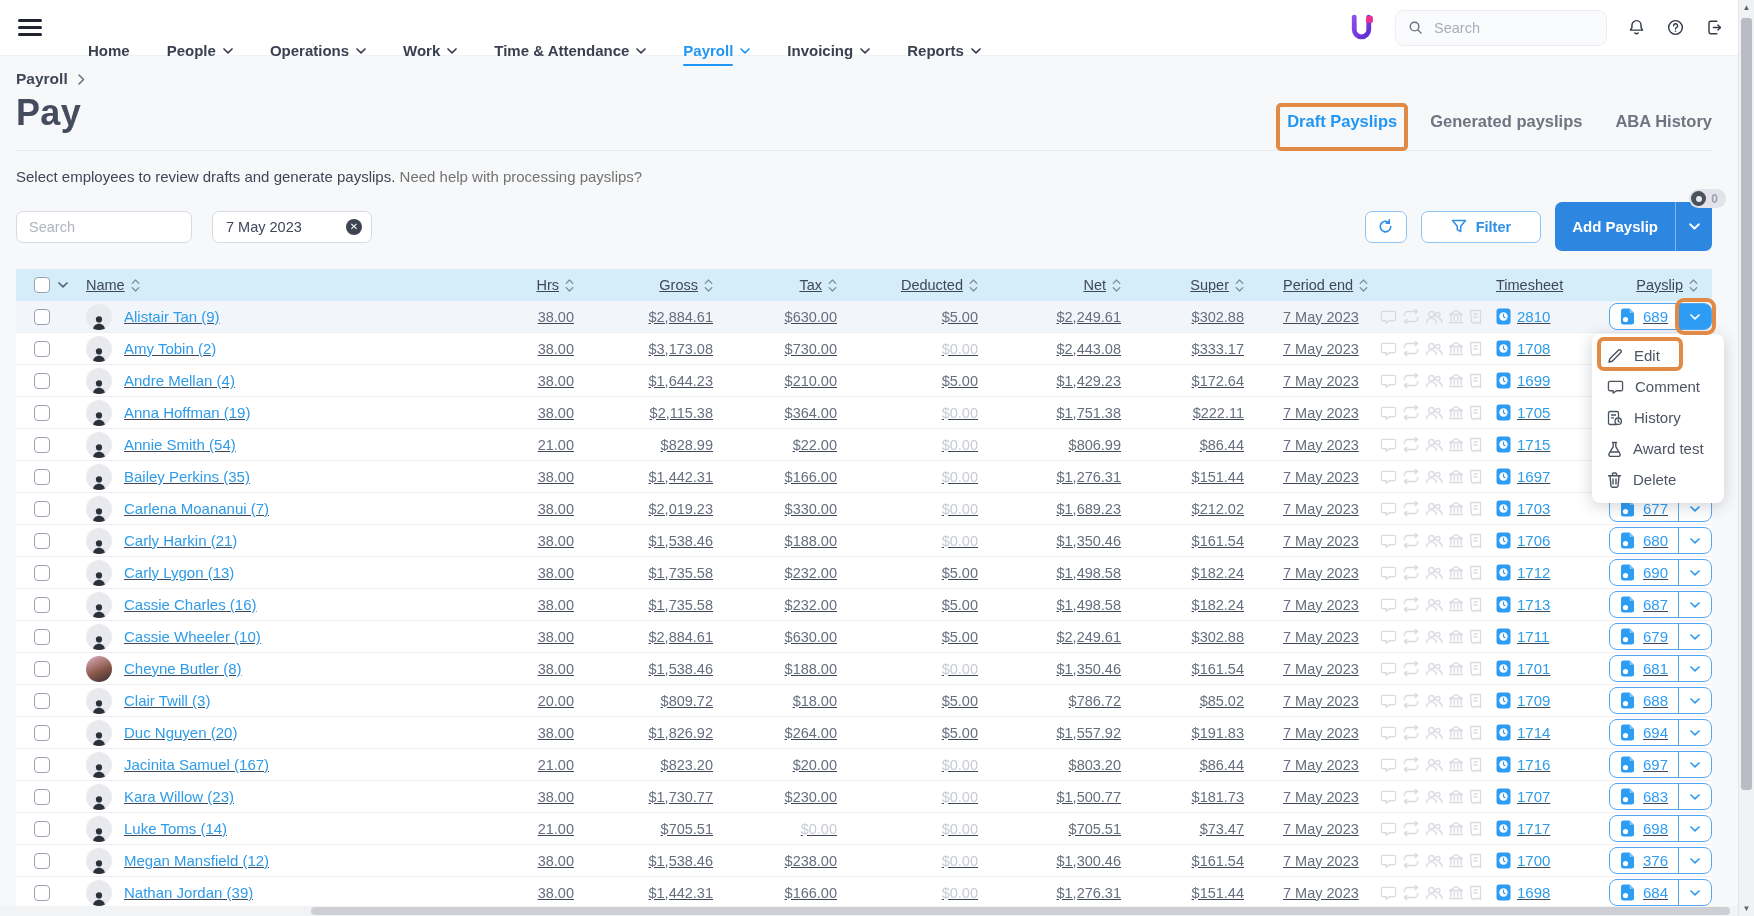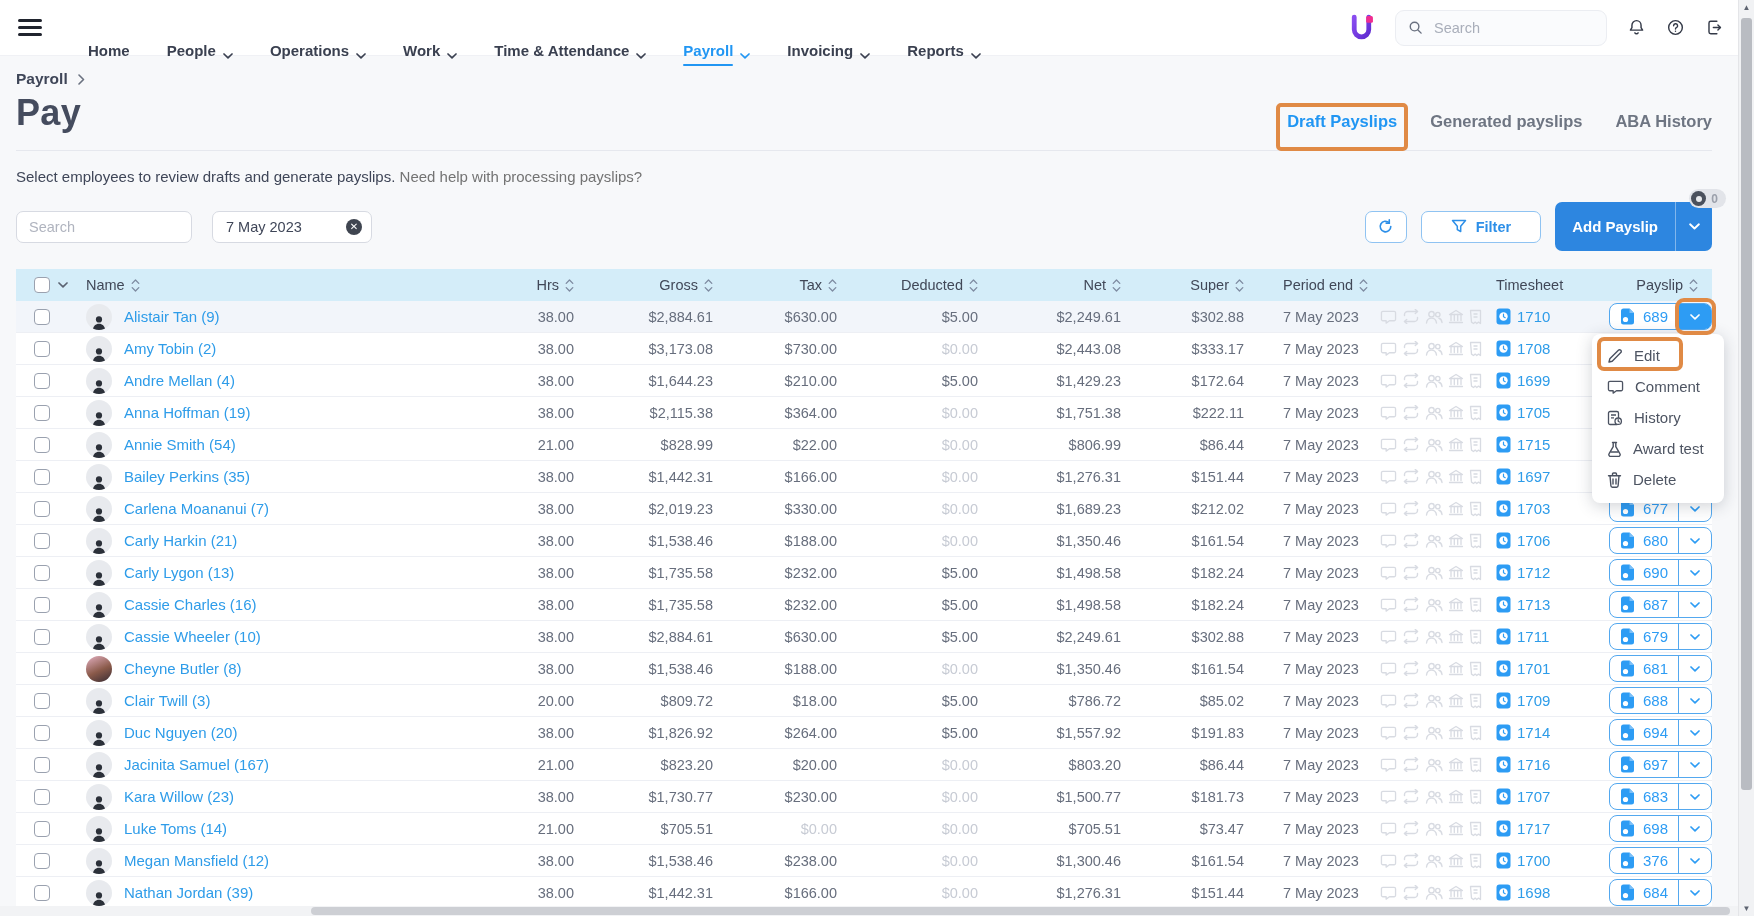--- a/index.html
+++ b/index.html
@@ -10,21 +10,21 @@
   }
   .ic { display:inline-flex; line-height:0; }
   .ic svg { display:block; }
 
   
   .navbar { height:56px; background:#fff; border-bottom:1px solid #f0f1f5;
     display:flex; align-items:center; padding:0 30px 0 18px; position:relative; z-index:5; }
   .hamburger { width:24px; height:17px; display:flex; flex-direction:column; justify-content:space-between; cursor:pointer; }
   .hamburger span { height:3px; background:#20242e; border-radius:2px; }
   .nav-items { display:flex; gap:37px; margin-left:46px; }
-  .nav-item { display:flex; align-items:flex-end; gap:7px; font-size:15px; font-weight:600; color:#3a4050; cursor:pointer;margin-top:45px; }
+  .nav-item { display:flex; align-items:center; gap:7px; font-size:15px; font-weight:600; color:#3a4050; cursor:pointer;margin-top:45px; }
   .nav-item .nav-chev { color:#3a4050; margin-top:2px; }
   .nav-item.active { color:#2196f3; }
   .nav-item.active .nav-chev { color:#2196f3; }
   .nav-item .lbl { position:relative; }
   .nav-item.active .lbl::after { content:""; position:absolute; left:0; right:0; bottom:-7px; height:2px; background:#2196f3; border-radius:1px; }
   .nav-right { margin-left:auto; display:flex; align-items:center; gap:20px; }
   .nav-search { width:212px; height:36px; background:#fafbfd; border:1px solid #ebedf2; border-radius:9px;
     display:flex; align-items:center; gap:9px; padding:0 12px; color:#9aa0ad; }
   .nav-search input { border:0; outline:0; background:transparent; font-family:inherit; font-size:14.5px; color:#3f4658; width:150px; }
   .nav-search input::placeholder { color:#a9aeba; }
@@ -58,21 +58,21 @@
     font-weight:700; font-size:15px; cursor:pointer; }
   .add-main { display:flex; align-items:center; padding:0 17px; }
   .add-chev { width:37px; display:flex; align-items:center; justify-content:center; border-left:1px solid rgba(255,255,255,.4); color:#fff; }
   .badge-pill { position:absolute; top:189px; right:28px; height:19px; background:#e2e4e9; border-radius:10px;
     display:flex; align-items:center; gap:5px; padding:0 8px 0 2px; cursor:pointer; }
   .badge-dot { width:15px; height:15px; border-radius:50%; background:#4a505c; position:relative; }
   .badge-dot::after { content:""; position:absolute; inset:4.5px; border-radius:50%; background:#e8eaed; }
   .badge-count { font-size:12px; font-weight:700; color:#9ba0ab; }
 
   
-  .table { margin-top:18px; background:#d946ef; }
+  .table { margin-top:18px; background:#d946ef;text-decoration:underline; }
   .grid { display:grid; align-items:center;
     grid-template-columns:56px minmax(0,1fr) 120px 139px 124px 141px 143px 123px 122px 100px 92px 140px; }
   .cell { display:flex; align-items:center; gap:6px; min-width:0; }
   .grid > *:nth-child(n+3):nth-child(-n+8) { justify-content:flex-end; padding-right:14px; text-align:right; }
   .grid > *:nth-child(1) { padding-left:18px; }
   .grid > *:nth-child(2) { padding-left:14px; }
   .grid > *:nth-child(9) { padding-left:25px; }
   .grid > *:nth-child(11) { padding-left:16px; }
   .grid > *:nth-child(12) { justify-content:flex-end; }
   .thead { background:#d4edf9; height:32px; font-size:14.5px; color:#414858; }
@@ -463,21 +463,21 @@
             </span>
           </div>
           <div class="cell">
             <span class="ic">
               <svg width="15" height="17" viewBox="0 0 15 17">
                 <rect x="0.5" y="0.5" width="14" height="16" rx="3" fill="#2d9cf4"></rect>
                 <circle cx="7.5" cy="8.5" r="4.2" fill="#fff"></circle>
                 <path d="M7.5 6.2v2.5l1.7 1" stroke="#2d9cf4" stroke-width="1.2" fill="none" stroke-linecap="round"></path>
               </svg>
             </span>
-            <a class="ts-link">1710</a>
+            <a class="ts-link">2810</a>
           </div>
           <div class="cell pay">
             <div class="pbtn">
               <div class="pmain">
                 <span class="ic">
                   <svg width="15" height="17" viewBox="0 0 15 17">
                     <path d="M1 3a2.5 2.5 0 0 1 2.5-2.5h6L14 5v9a2.5 2.5 0 0 1-2.5 2.5h-8A2.5 2.5 0 0 1 1 14z" fill="#2d9cf4"></path>
                     <path d="M9.5.5V5H14z" fill="#7cc0f8"></path>
                     <circle cx="5.5" cy="11.5" r="2.6" fill="#fff"></circle>
                   </svg>

